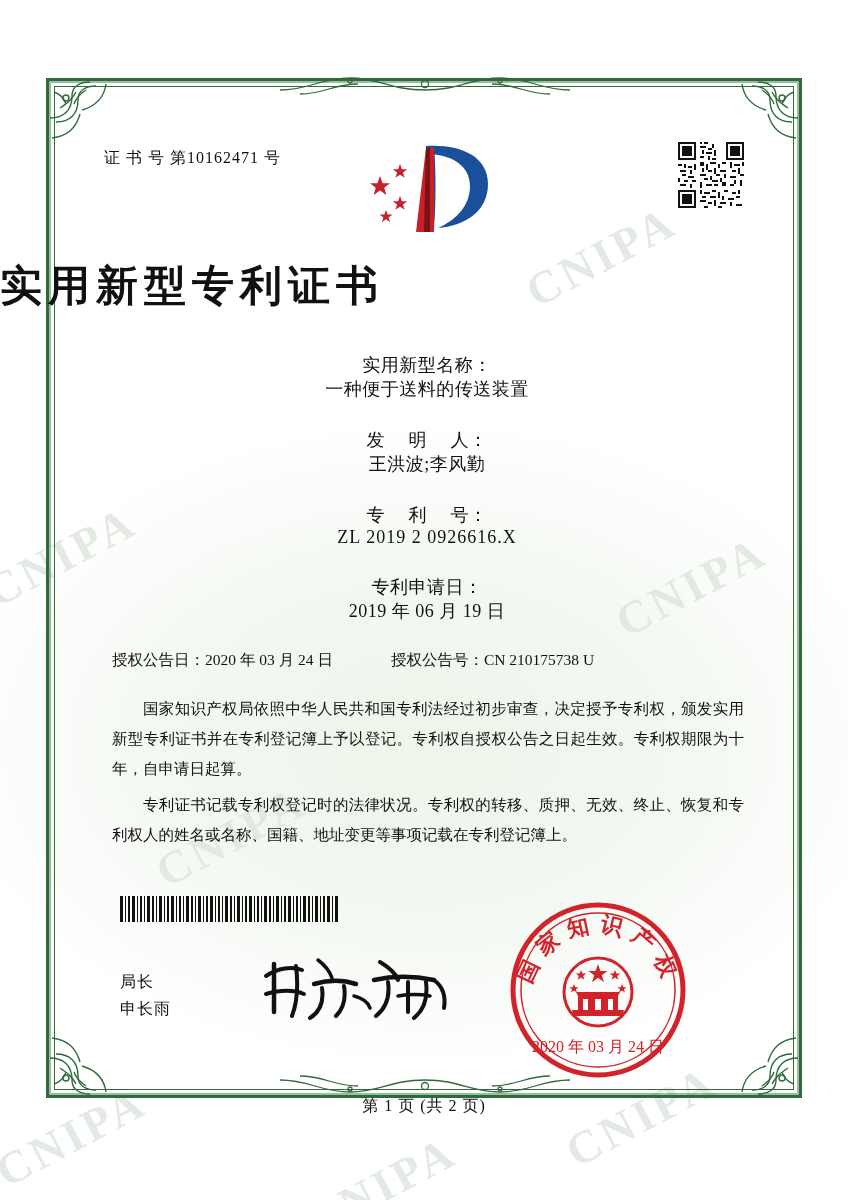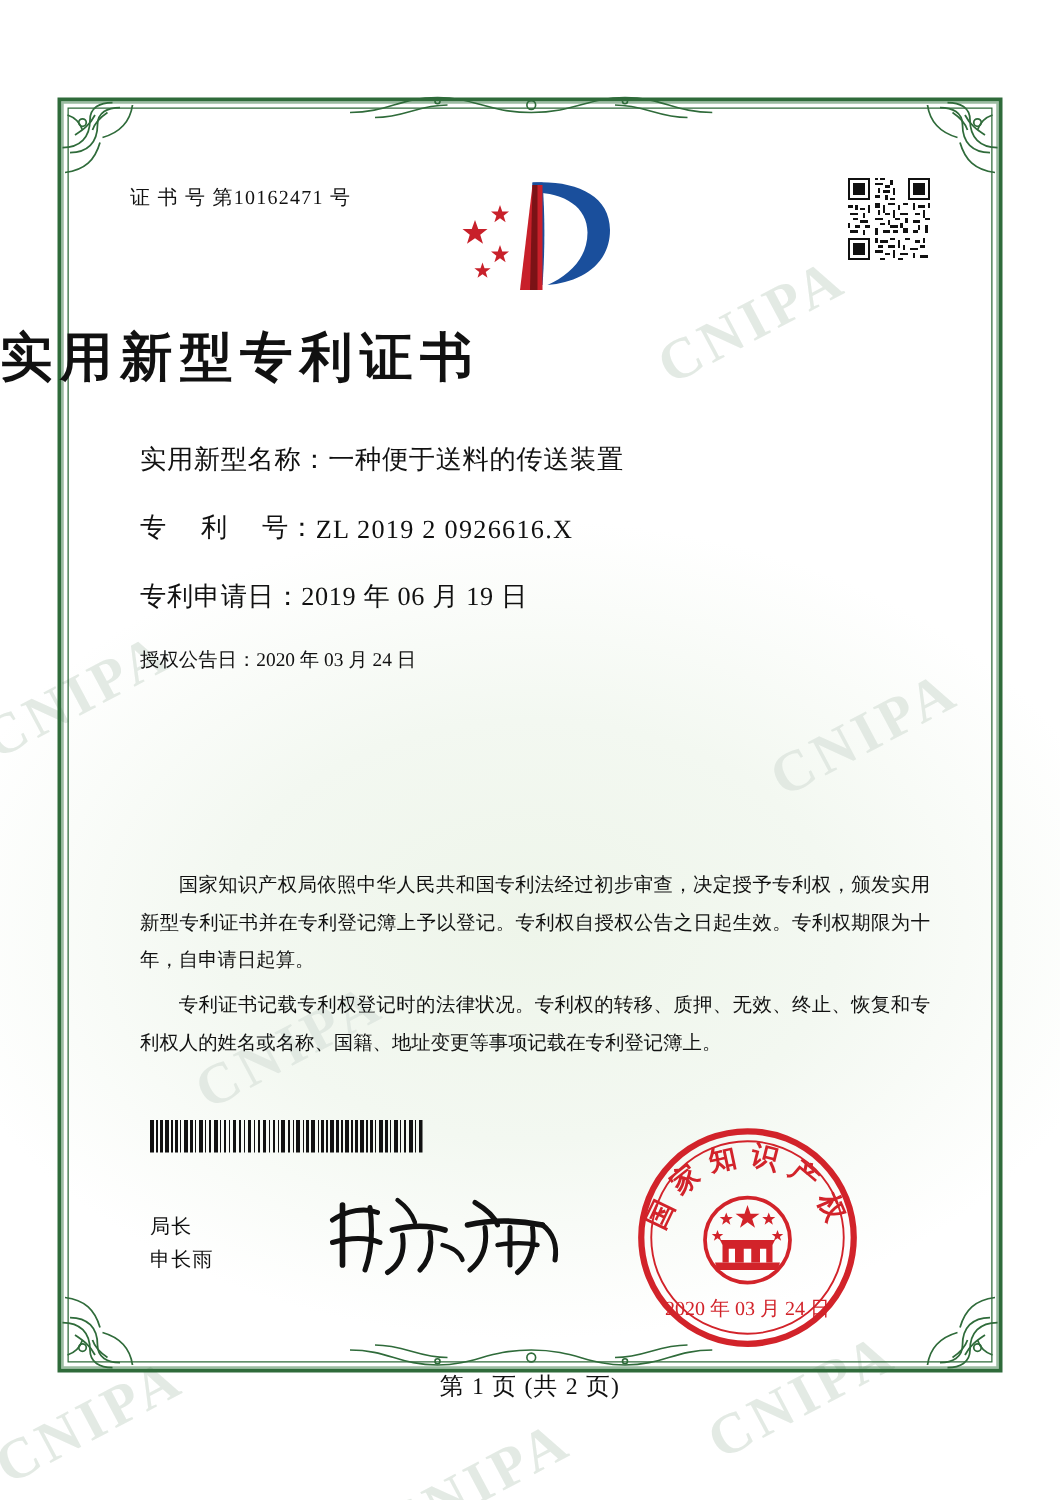--- a/index.html
+++ b/index.html
@@ -122,24 +122,25 @@
 
   
   .fields {
     position: absolute;
     left: 112px;
     top: 353px;
     width: 630px;
   }
   .frow {
     display: flex;
-    align-items: flex-end;
+    align-items: center;
     margin-bottom: 27px;
-    font-size: 21px;
-    color: #111;
+    font-size: 18px;
+    color: #111;
+    flex-direction: column;
   }
   .flabel {
     white-space: pre;
     letter-spacing: 0.5px;
   }
   .fvalue {
     letter-spacing: 0.5px;
   }
   .frow.mono .fvalue {
     font-family: Liberation Serif, serif;
@@ -200,21 +201,21 @@
     left: 508px; top: 900px;
     width: 180px; height: 180px;
   }
   .seal svg { display: block; }
 
   
   .page-num {
     position: absolute;
     left: 0; right: 0; top: 1096px;
     text-align: center;
-    font-size: 19px;
+    font-size: 16px;
     color: #111;
     letter-spacing: 1px;
   }
   .footer-note {
     position: absolute;
     left: 0; right: 0; top: 1142px;
     text-align: center;
     font-size: 16px;
     font-weight: bold;
     color: #111;
@@ -419,31 +420,38 @@
     </svg>
   </div>
 
   <div class="title">实用新型专利证书</div>
 
   <div class="fields">
     <div class="frow">
       <span class="flabel">实用新型名称：</span>
       <span class="fvalue">一种便于送料的传送装置</span>
     </div>
+    <div class="frow">
+      <span class="flabel">发　 明　 人：</span>
+      <span class="fvalue">王洪波;李风勤</span>
+    </div>
     <div class="frow mono">
       <span class="flabel">专　 利　 号：</span>
       <span class="fvalue">ZL 2019 2 0926616.X</span>
     </div>
     <div class="frow">
       <span class="flabel">专利申请日：</span>
       <span class="fvalue">2019 年 06 月 19 日</span>
     </div>
     <div class="frow-dual">
       <span class="seg1">
         <span>授权公告日：</span><span>2020 年 03 月 24 日</span>
+      </span>
+      <span class="seg2">
+        <span>授权公告号：</span><span>CN 210175738 U</span>
       </span>
     </div>
   </div>
 
   <div class="paras">
     <p>国家知识产权局依照中华人民共和国专利法经过初步审查，决定授予专利权，颁发实用新型专利证书并在专利登记簿上予以登记。专利权自授权公告之日起生效。专利权期限为十年，自申请日起算。</p>
     <p>专利证书记载专利权登记时的法律状况。专利权的转移、质押、无效、终止、恢复和专利权人的姓名或名称、国籍、地址变更等事项记载在专利登记簿上。</p>
   </div>
 
   <div class="barcode">

